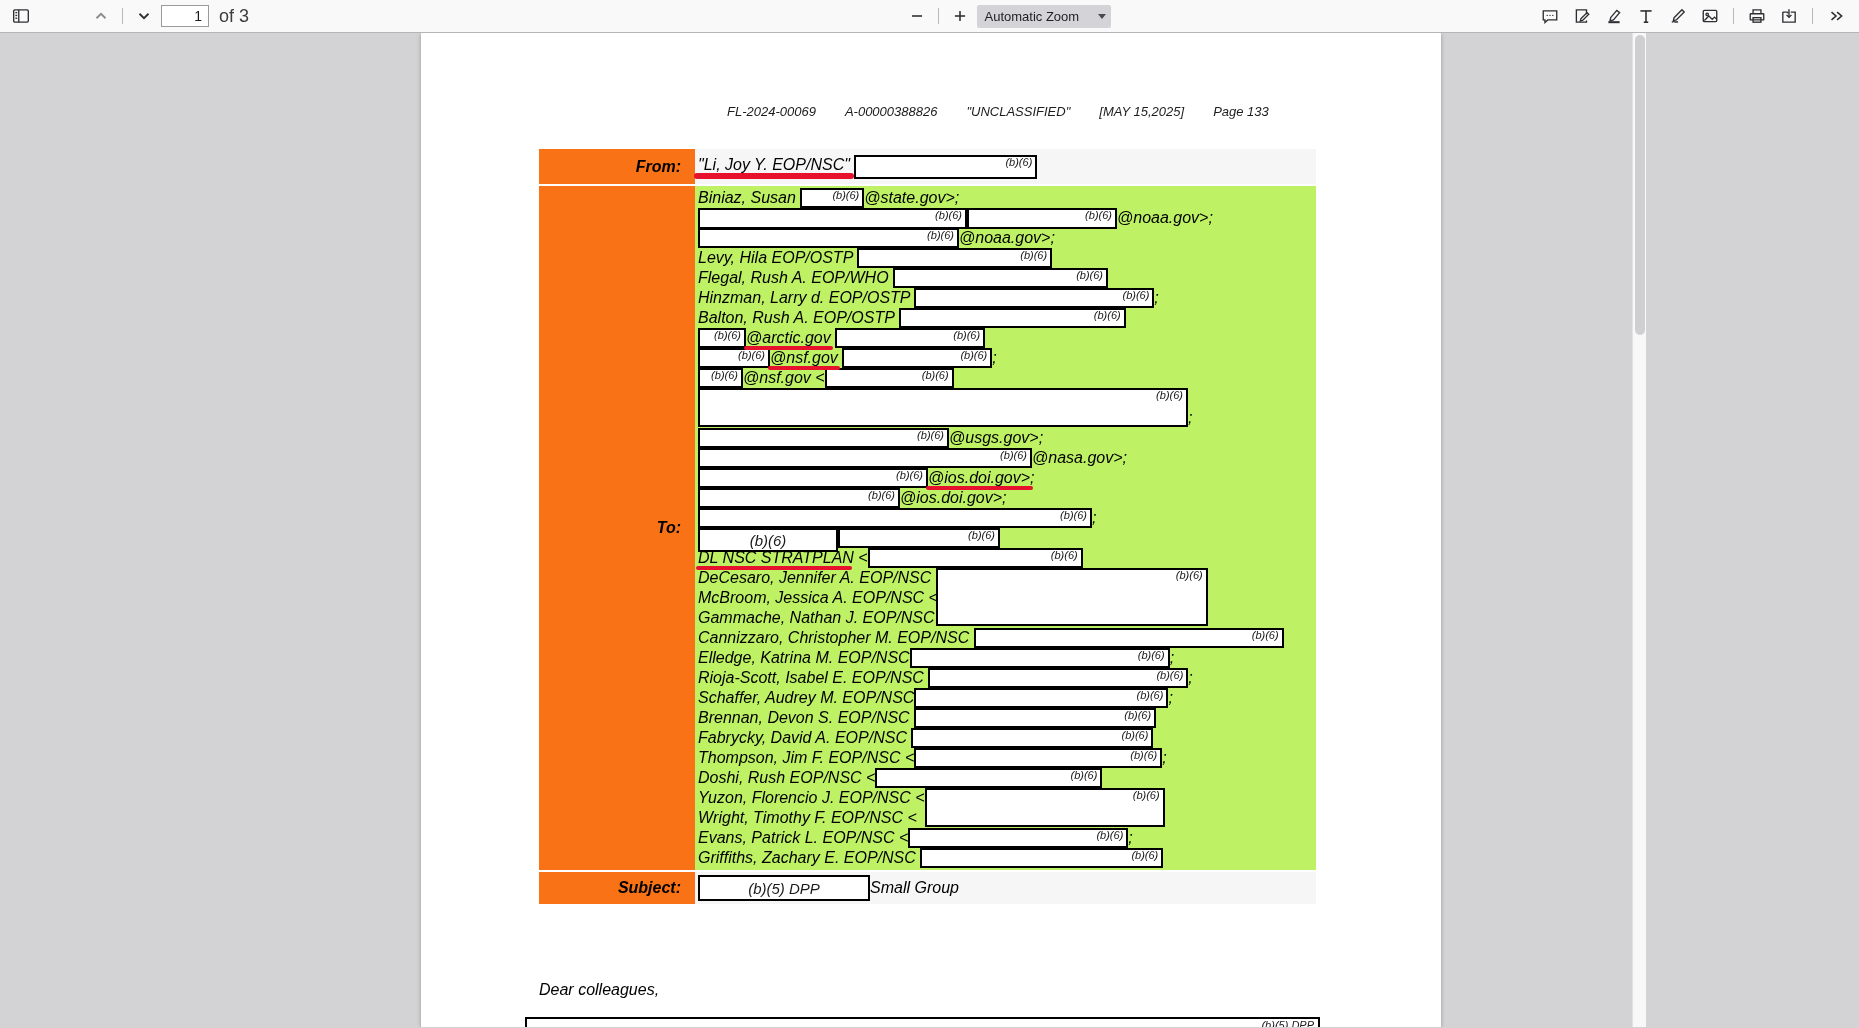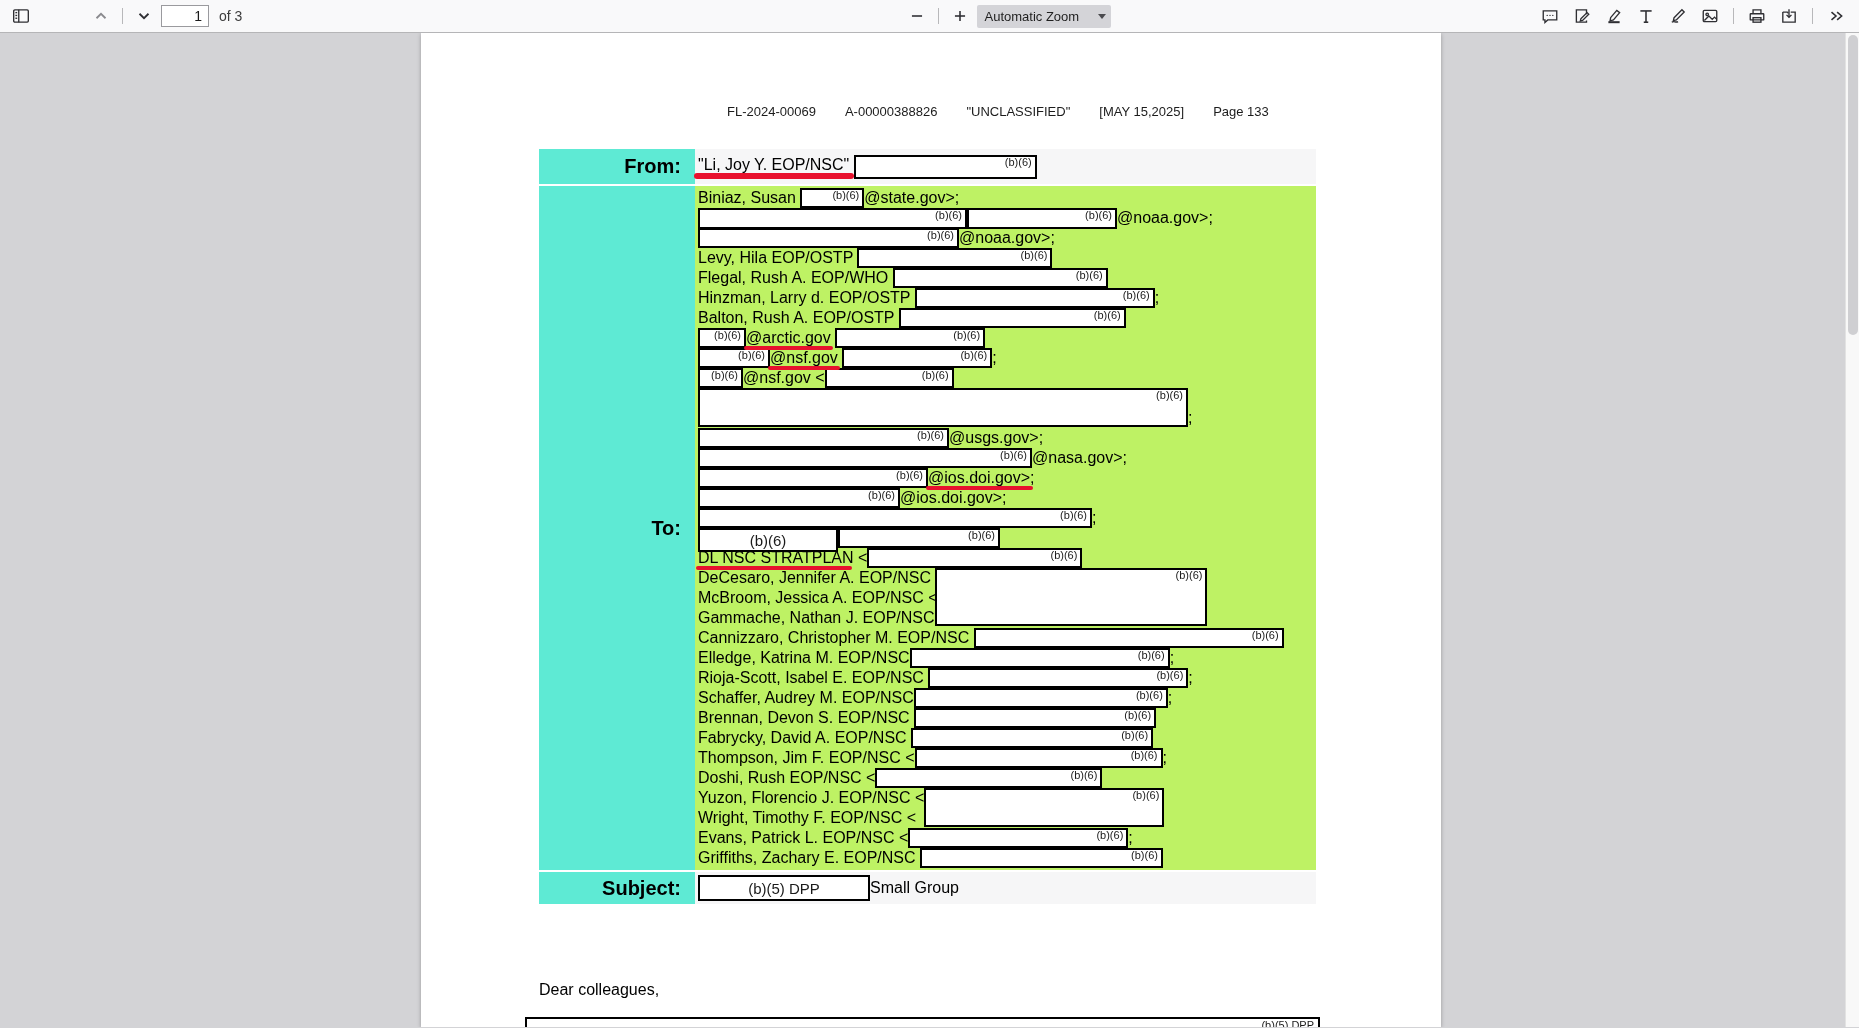--- a/index.html
+++ b/index.html
@@ -24,36 +24,36 @@
   .tb-btn {
     width:26px; height:26px; display:flex; align-items:center; justify-content:center;
     border-radius:2px; color:#2f2f33; cursor:pointer; background:transparent;
   }
   .tb-sep { width:1px; height:16px; background:#b8b8ba; margin:0 4px; }
   .page-input {
     width:48px; height:22px; border:1px solid #9a9a9e; background:#fff;
     text-align:right; padding:0 6px; font-size:14px; color:#1a1a1a;
     font-family:"Liberation Sans", sans-serif;
   }
-  .page-count { font-size:14px; color:#3d3d3d; margin-left:6px; }
+  .page-count { font-size:18px; color:#3d3d3d; margin-left:6px; }
   .zoom-select {
     position:relative; width:134px; height:23px; background:#d4d4d8;
     display:flex; align-items:center; padding:0 20px 0 8px;
     font-size:13px; color:#1f1f1f; cursor:pointer; border-radius:2px;
   }
   .zoom-caret {
     position:absolute; right:5px; top:9px;
     width:0; height:0; border-left:4px solid transparent; border-right:4px solid transparent;
     border-top:5px solid #4a4a4e;
   }
   .tb-icon svg { display:block; }
 
   
   .viewer {
-    position:relative; width:1859px; height:994px; background:#d3d3d6; overflow:hidden;
+    position:relative; width:1646px; height:994px; background:#d3d3d6; overflow:hidden;font-style:italic;
   }
   .scrollbar-track {
     position:absolute; right:0; top:0; width:14px; height:100%;
     background:#f8f8f8; border-left:1px solid #e2e2e2;
   }
   .scrollbar-thumb {
     position:absolute; top:2px; left:2px; width:10px; height:300px;
     background:#cfcfd2; border-radius:5px;
   }
   .page {
@@ -66,23 +66,23 @@
   
   .doc-header {
     position:absolute; left:306px; top:71px;
     display:flex; gap:29px; font-size:13px; color:#1c1c1c; white-space:nowrap;
   }
 
   
   .email-table { position:absolute; left:118px; top:116px; width:777px; }
   .row { display:flex; margin-bottom:2px; }
   .cell-label {
-    width:156px; flex:0 0 156px; background:#5eead4;
+    width:156px; flex:0 0 156px; background:#f97316;
     display:flex; align-items:center; justify-content:flex-end;
-    padding-right:14px; font-weight:bold; font-size:20px; color:#000;
+    padding-right:14px; font-weight:bold; font-size:16px; color:#000;
   }
   .cell-content { flex:1 1 auto; padding:2px 0 0 3px; position:relative; }
   .row-from  { height:35px; }
   .row-from .cell-content, .row-subject .cell-content, .row-date .cell-content { background:#f6f6f7; }
   .row-to    { height:684px; }
   .row-to .cell-label { align-items:center; }
   .row-to .cell-content { background:#bef264; }
   .row-subject { height:32px; }
   .row-date  { height:27px; }
 

